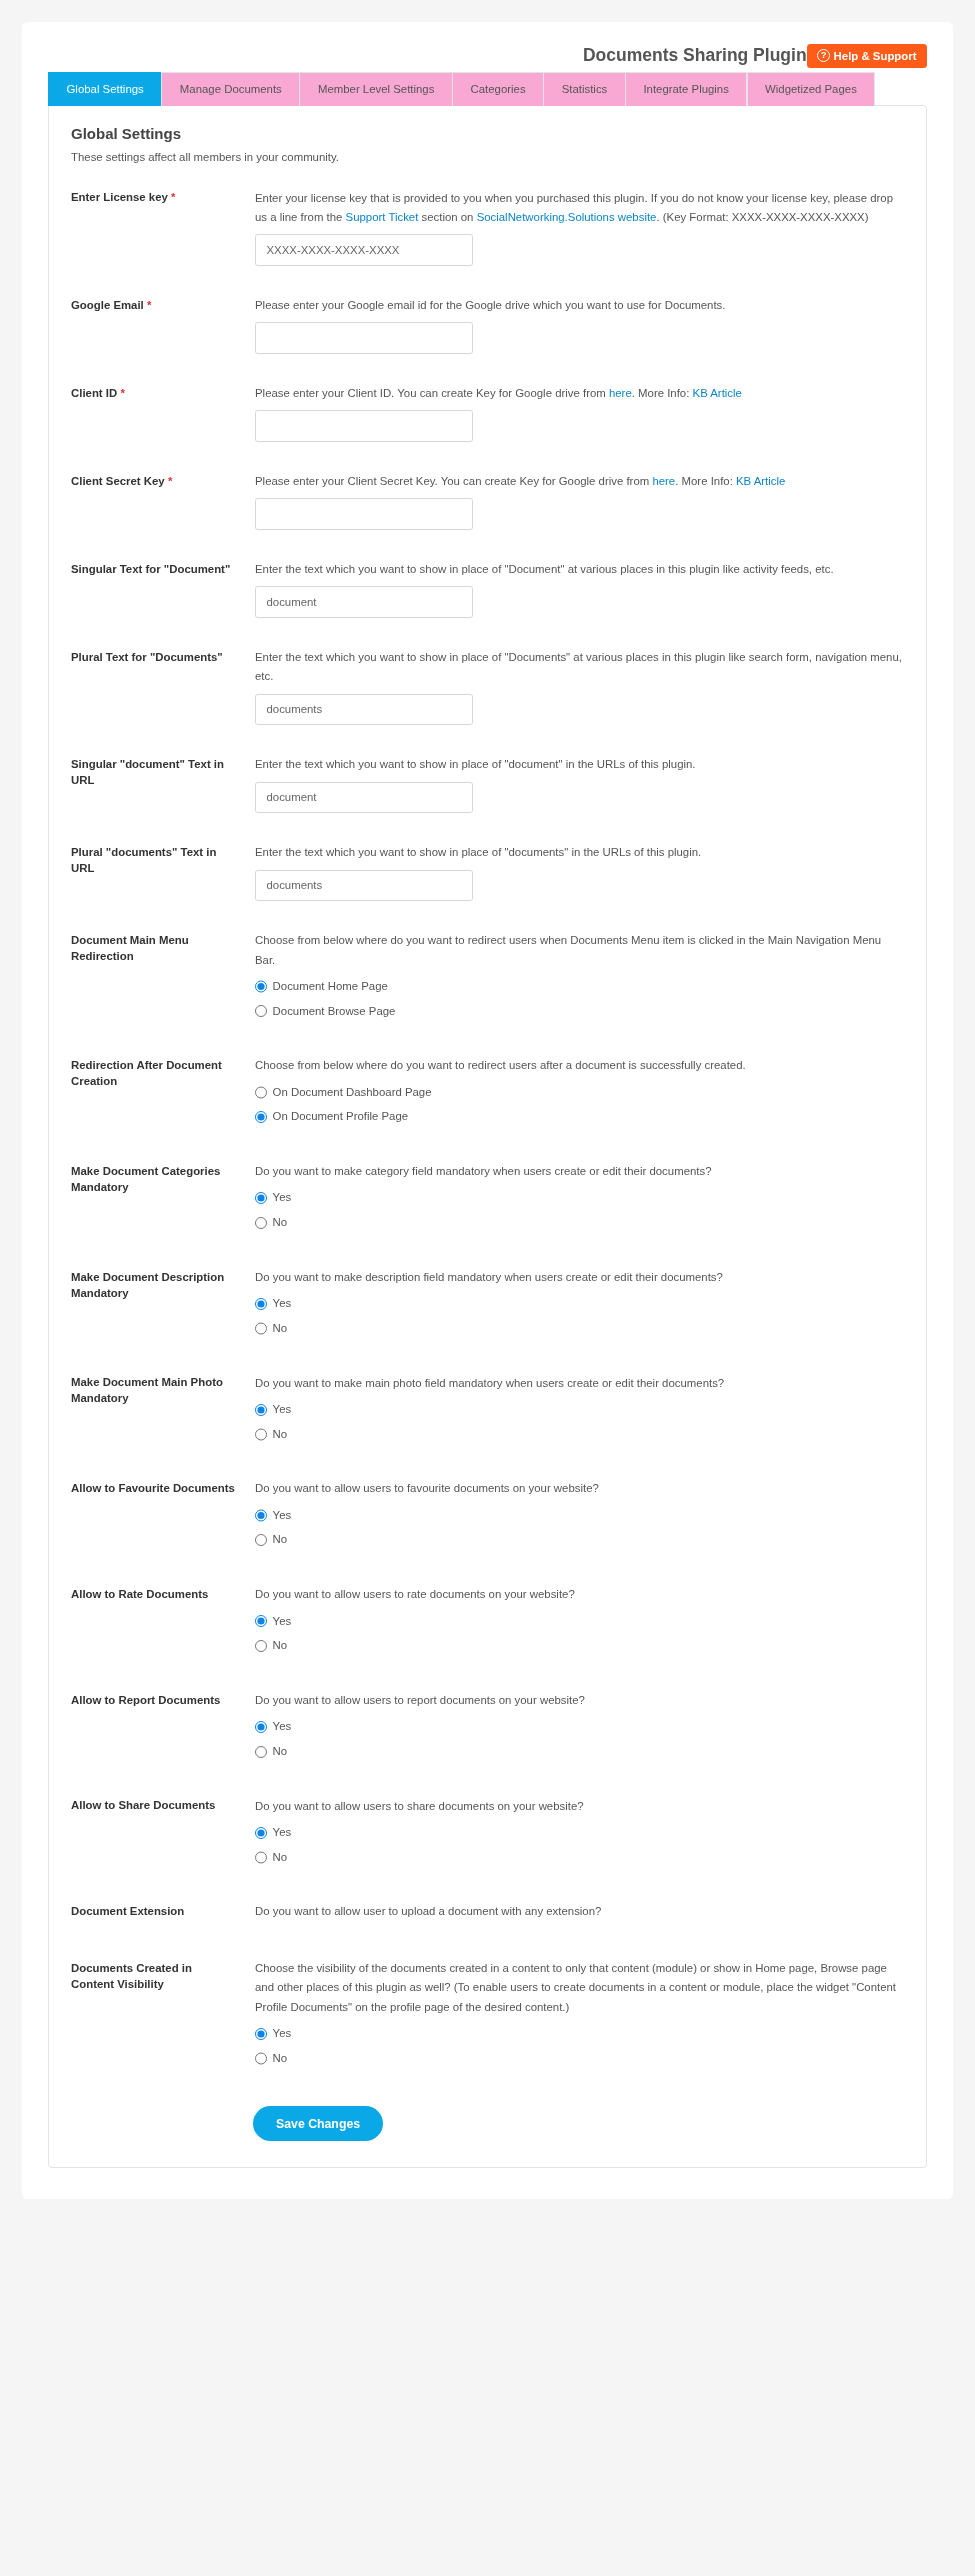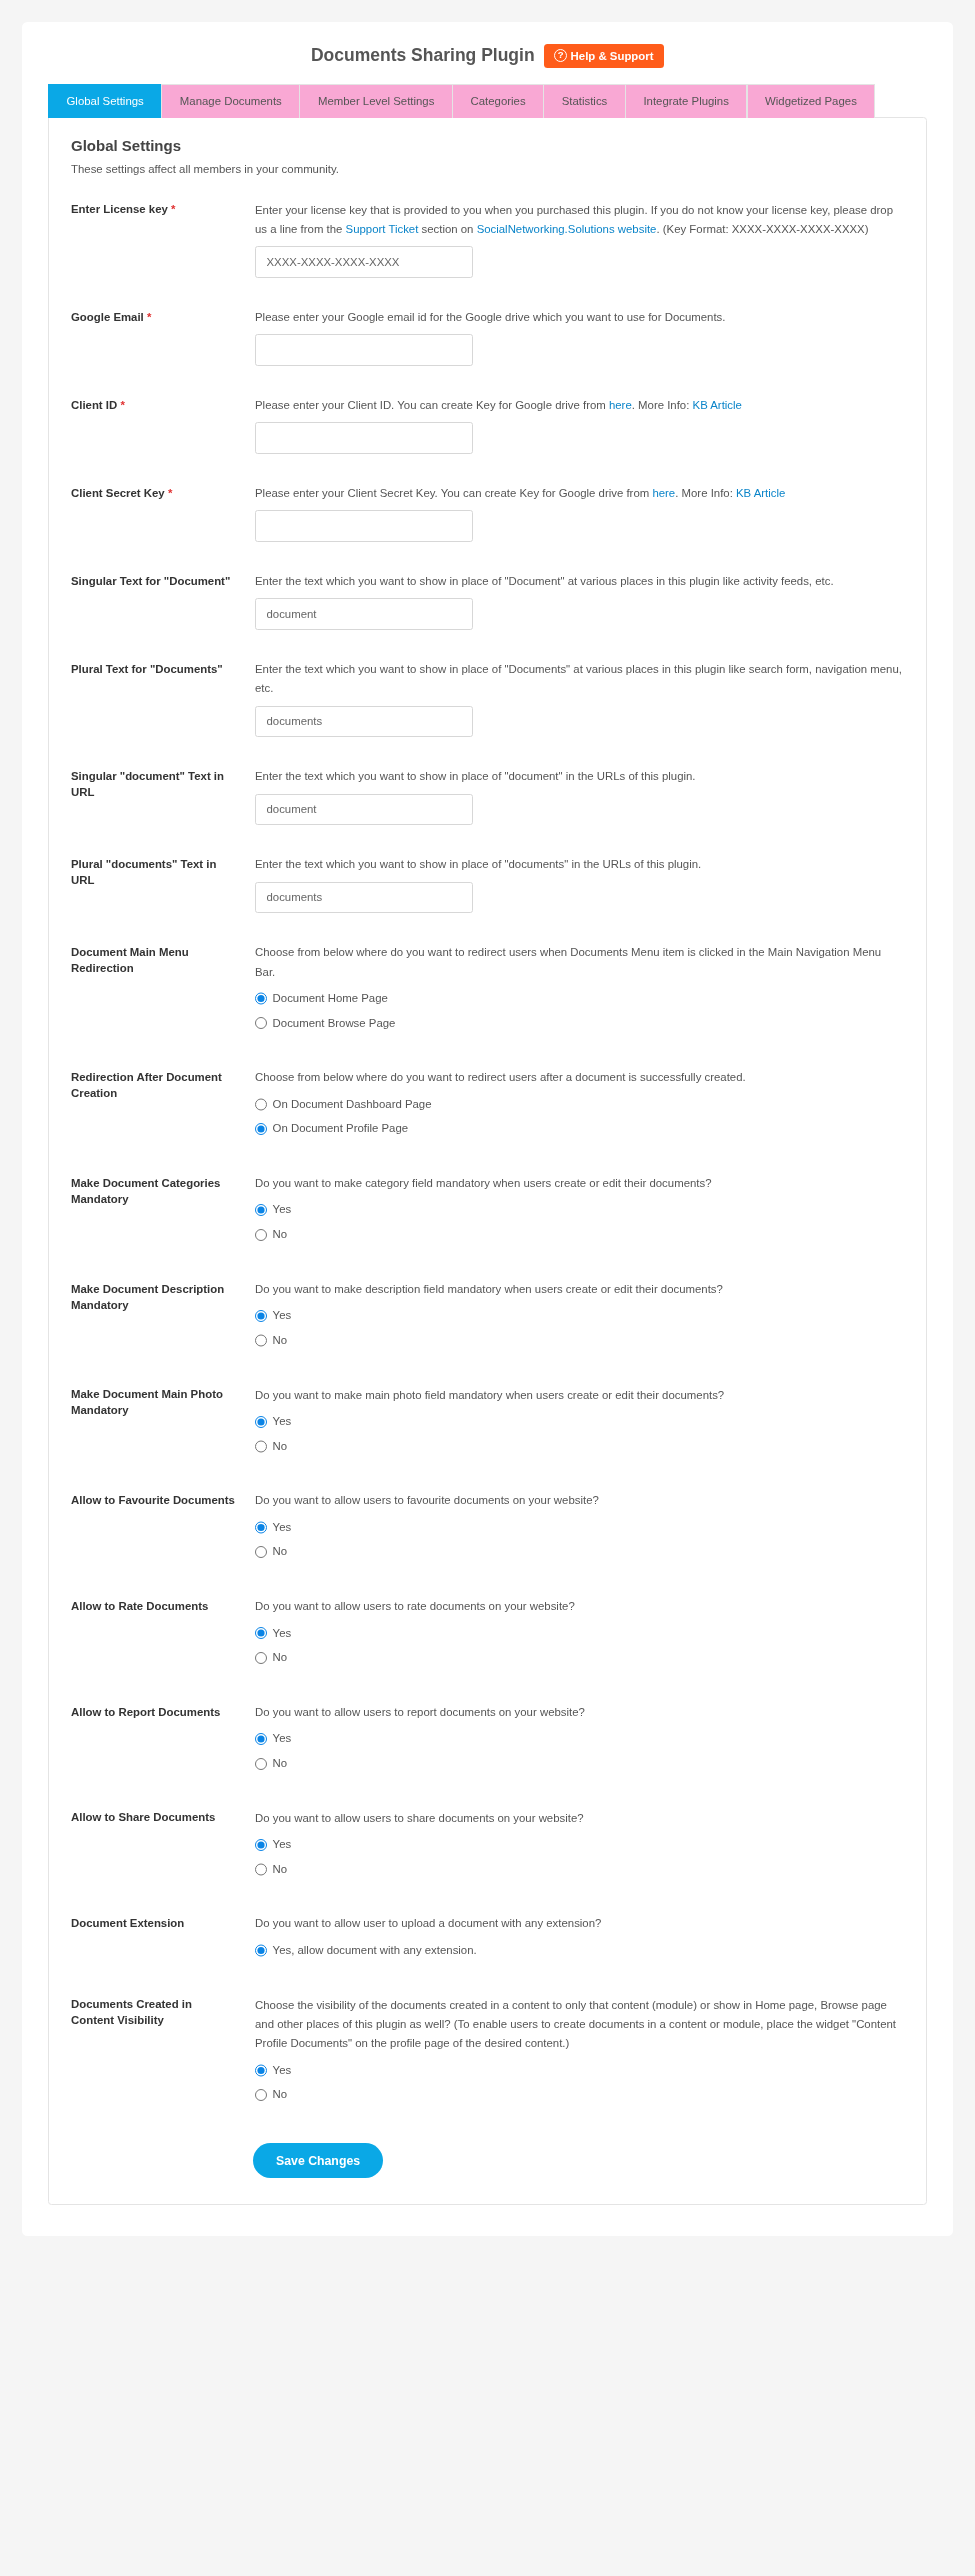--- a/index.html
+++ b/index.html
@@ -12,24 +12,23 @@
   }
   .container {
     background: #fff;
     border-radius: 5.3px;
     padding: 22px 26px 31px 26px;
     max-width: 932px;
     margin: 0 auto;
   }
   .header {
     display: flex;
-    justify-content: center;
+    justify-content: flex-end;
     align-items: center;
-    margin-bottom: 16px;
-    gap: 9px;
+    margin-bottom: 4px;
   }
   .page-title {
     font-size: 17.5px;
     font-weight: 600;
     color: #555;
   }
   .help-btn {
     background: #ff5c1a;
     color: #fff;
     border: none;
@@ -412,24 +411,20 @@
         </div>
       </div>
     </div>
 
     
     <div class="field-row">
       <div class="field-label">Document Extension</div>
       <div class="field-body">
         <span>Do you want to allow user to upload a document with any extension?</span>
         <div class="radio-group">
-          <label class="radio-row">
-              <input type="radio" name="ext" checked="" style="">
-              <span>Yes, allow document with any extension.</span>
-            </label>
         </div>
       </div>
     </div>
 
     
     <div class="field-row">
       <div class="field-label">Documents Created in Content Visibility</div>
       <div class="field-body">
         <span>Choose the visibility of the documents created in a content to only that content (module) or show in Home page, Browse page and other places of this plugin as well? (To enable users to create documents in a content or module, place the widget "Content Profile Documents" on the profile page of the desired content.)</span>
         <div class="radio-group">

